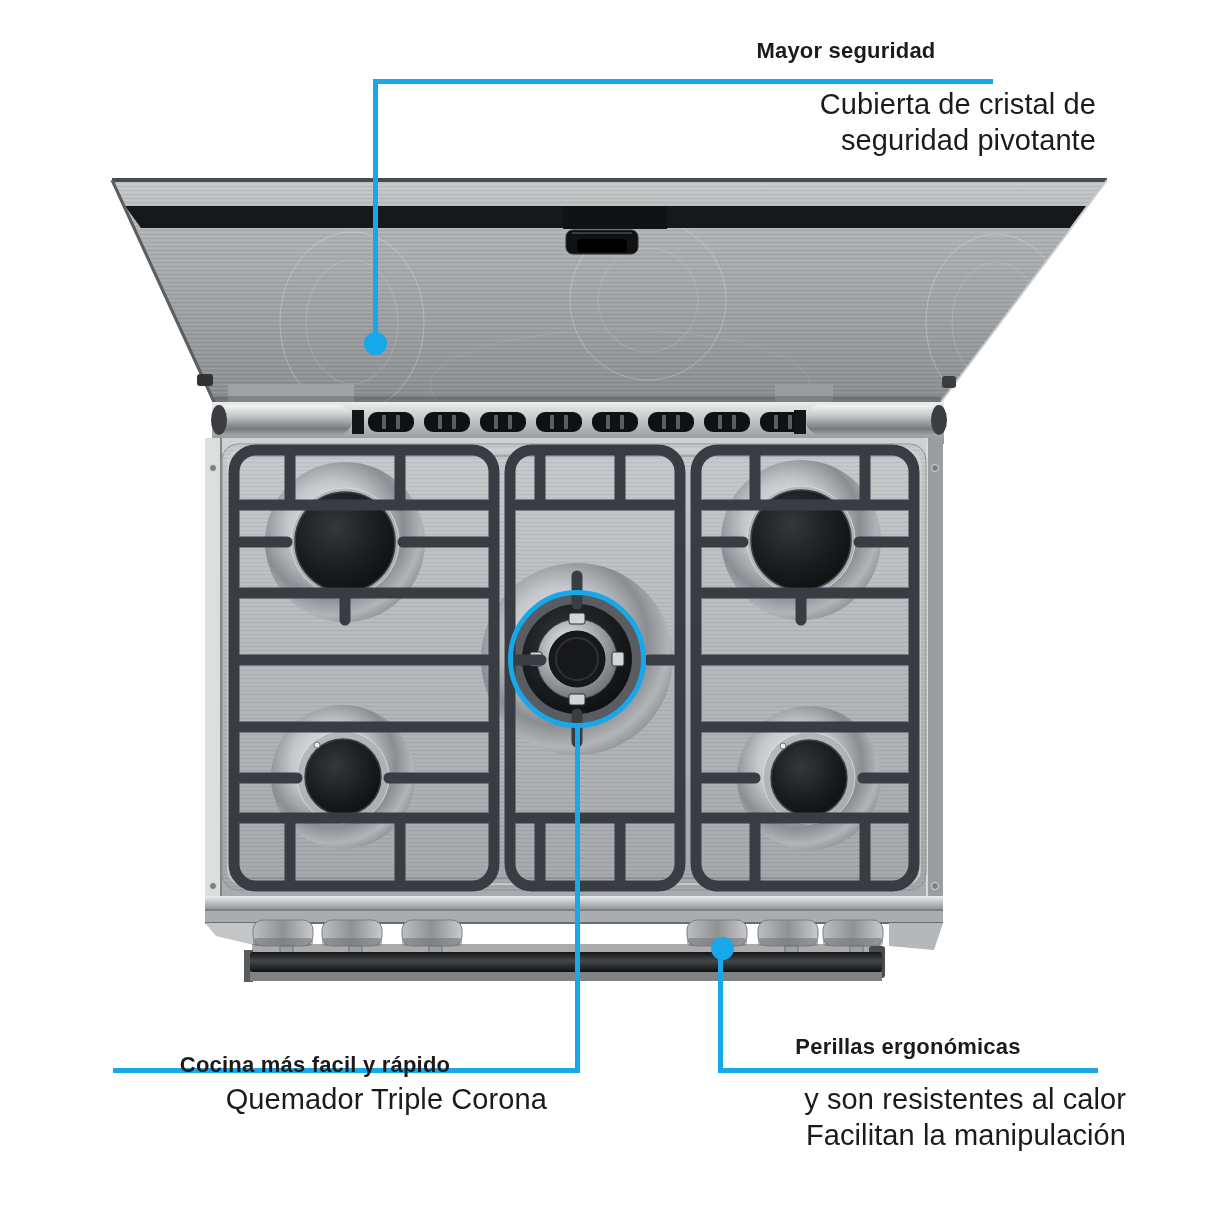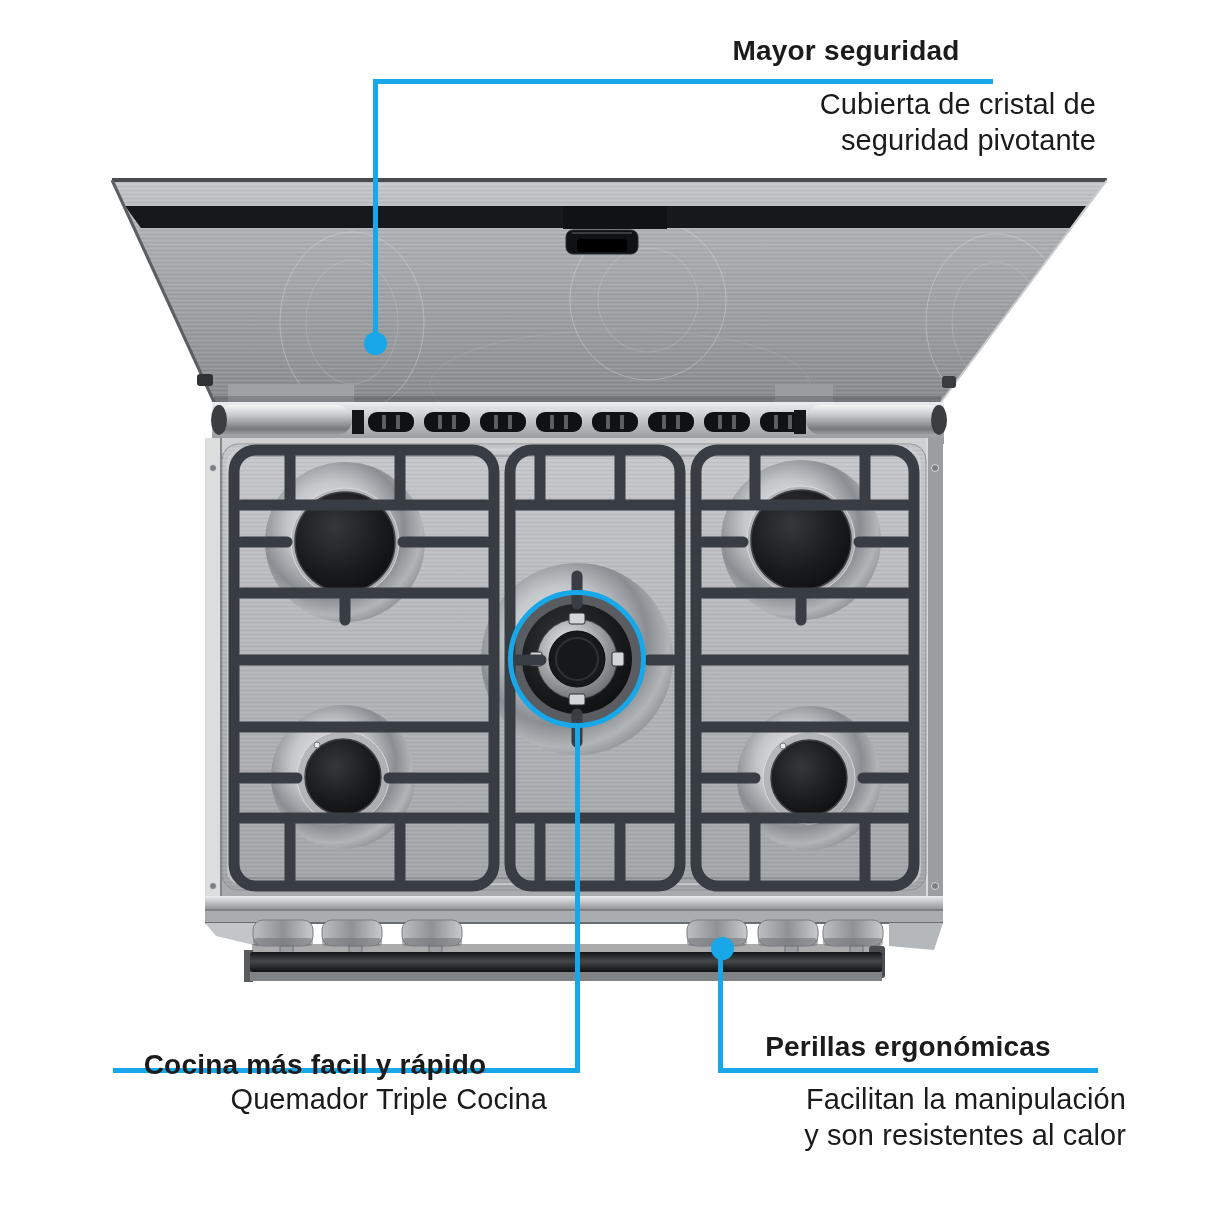--- a/index.html
+++ b/index.html
@@ -7,21 +7,21 @@
     position:relative;width:1214px;height:1214px;background:#fff;overflow:hidden;
     font-family:"Liberation Sans", sans-serif;
     --accent:#18a7e9; --text:#1b1b1b;
   }
   .stove-svg{position:absolute;left:0;top:0;width:1214px;height:1214px;}
   
   .c-line{position:absolute;background:var(--accent);z-index:5;}
   .c-dot{position:absolute;width:23px;height:23px;border-radius:50%;background:var(--accent);z-index:6;}
   .c-ring{position:absolute;width:138px;height:138px;border:5px solid var(--accent);border-radius:50%;box-sizing:border-box;z-index:5;background:transparent;}
   
-  .t-title{position:absolute;z-index:7;color:var(--text);font-weight:700;font-size:28px;line-height:36px;text-align:center;letter-spacing:.2px;}
+  .t-title{position:absolute;z-index:7;color:var(--text);font-weight:700;font-size:22px;line-height:36px;text-align:center;letter-spacing:.2px;}
   .t-desc{position:absolute;z-index:7;color:var(--text);font-weight:400;font-size:29px;line-height:36px;text-align:right;letter-spacing:.1px;}
   .t-desc span{display:block;}
   #t-safety-title{left:596px;top:33px;width:500px;}
   #t-safety-desc{left:596px;top:86px;width:500px;}
   #t-burner-title{left:83px;top:1029px;width:464px;margin-top:18px;}
   #t-burner-desc{left:83px;top:1081px;width:464px;}
   #t-knobs-title{left:690px;top:1029px;width:436px;}
   #t-knobs-desc{left:690px;top:1081px;width:436px;}
   
   #co-safety-underline{left:373px;top:79px;width:620px;height:5px;}
@@ -350,22 +350,22 @@
   <div class="c-line" id="co-knobs-underline"></div>
 
   <div class="t-title" id="t-safety-title">Mayor seguridad</div>
   <div class="t-desc" id="t-safety-desc">
     <span>Cubierta de cristal de</span>
     <span>seguridad pivotante</span>
   </div>
 
   <div class="t-title" id="t-burner-title">Cocina más facil y rápido</div>
   <div class="t-desc" id="t-burner-desc">
-    <span>Quemador Triple Cocina</span>
+    <span>Quemador Triple Corona</span>
   </div>
 
   <div class="t-title" id="t-knobs-title">Perillas ergonómicas</div>
   <div class="t-desc" id="t-knobs-desc">
+    <span>y son resistentes al calor</span>
     <span>Facilitan la manipulación</span>
-    <span>y son resistentes al calor</span>
   </div>
 
 </div>
 
 </body></html>

